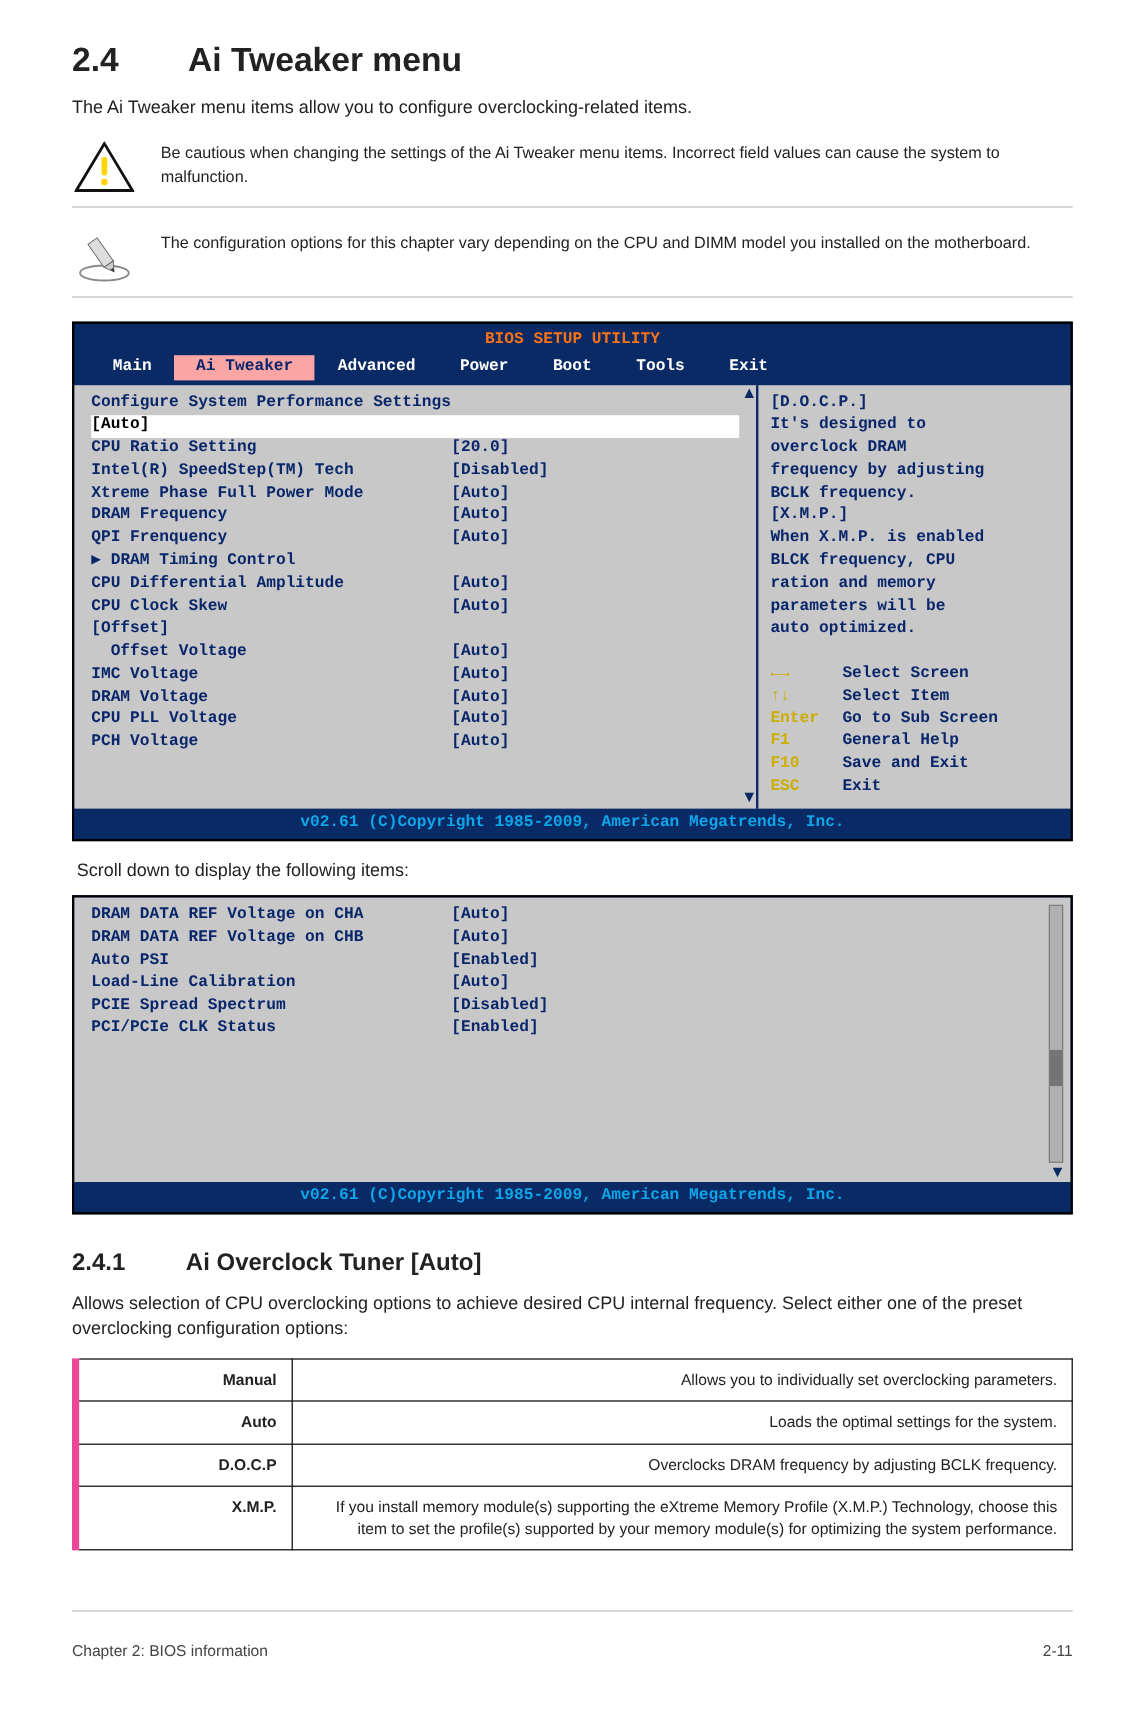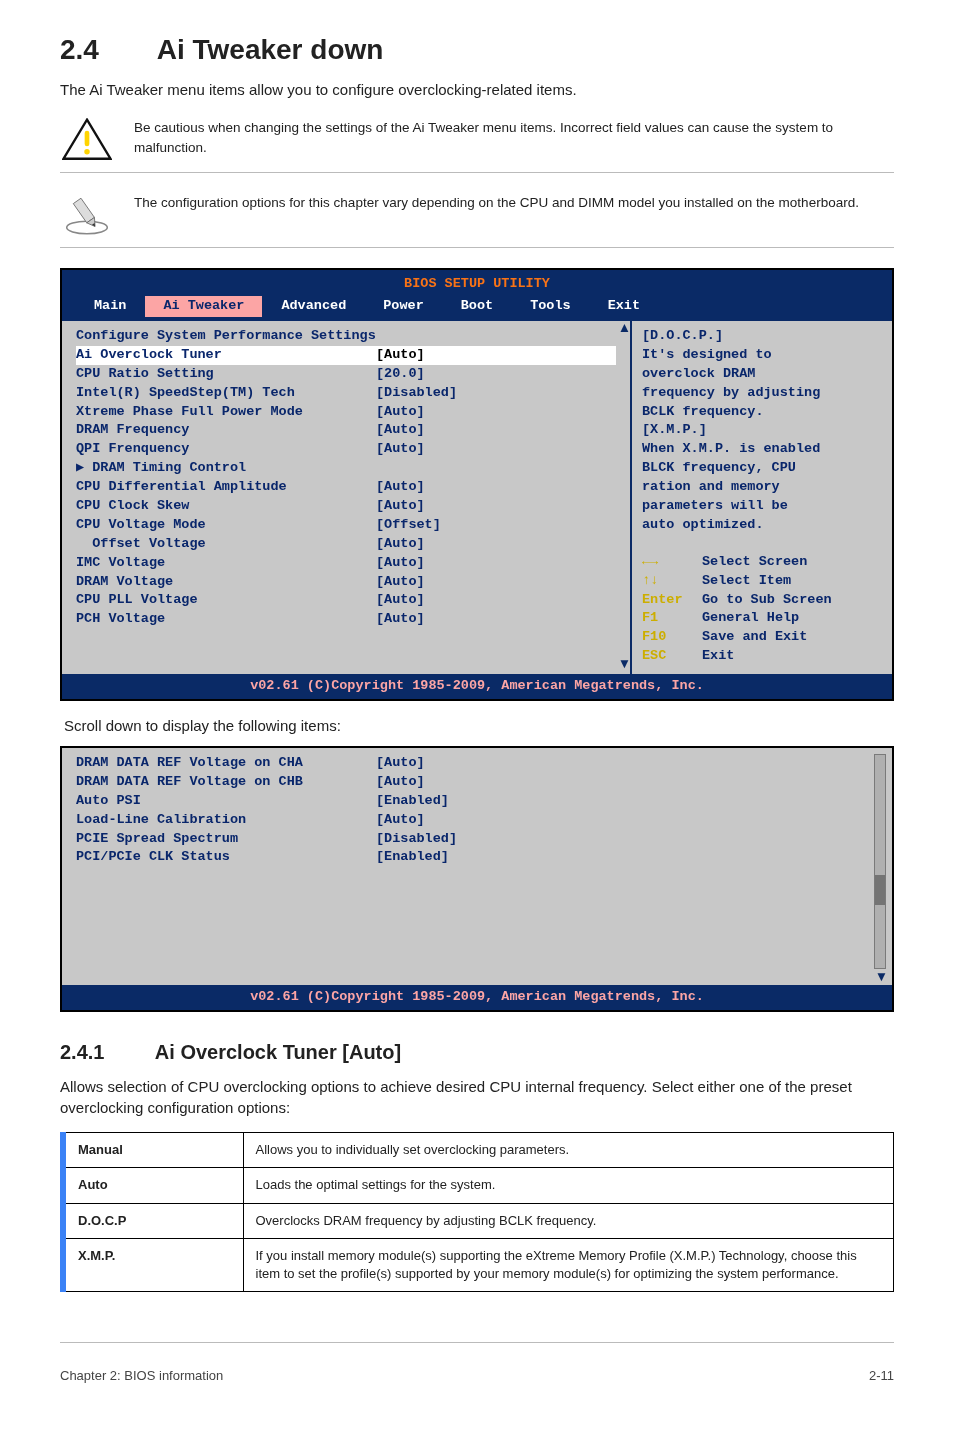--- a/index.html
+++ b/index.html
@@ -57,21 +57,21 @@
   .bios-row { display: flex; white-space: pre; align-items: flex-end; }
   .bios-row .lbl { width: 300px; }
   .bios-row.hl { background: #fff; color: #09266b; }
   .bios-row.hl .val { color: #000; }
   .yel { color: #ccae00; }
   .scroll-up, .scroll-down {
     position: absolute; right: -1px; font-family: Arial; color: #0a2a66;
   }
   .scroll-up { top: -2px; }
   .scroll-down { bottom: 0; }
-  .bios-footer { text-align: center; background: #0a2a66; color: #fca5a5; padding: 3px 0; }
+  .bios-footer { text-align: center; background: #0a2a66; color: #0ea5e9; padding: 3px 0; }
 
   .scroll-caption { font-size: 15px; margin: 14px 4px 6px; }
 
   .bios2 .bios-body { display:block; }
   .bios2 .bios-main { border-right:none; position:relative; }
   .bios2 .scrollbar { position:absolute; right:6px; top:6px; bottom:16px; width:12px; background:#b0b0b0; border:1px solid #7a7a7a; }
   .bios2 .thumb { position:absolute; left:0; right:0; top:120px; height:30px; background:#747474; }
   .bios2 .sd { position:absolute; right:4px; bottom:-2px; color:#0a2a66; font-family:Arial; }
 
   h2.subsection {
@@ -88,41 +88,41 @@
     border-collapse: collapse;
     width: 100%;
     font-size: 13px;
   }
   table.opts td {
     border: 1px solid #000;
     padding: 8px 12px;
     vertical-align: top;
   }
   table.opts td:first-child { width: 180px; font-weight: bold; }
-  table.opts { border-left: 6px solid #3b82f6; }
+  table.opts { border-left: 6px solid #ec4899; text-align: right; }
 
   .page-footer {
     display: flex;
     justify-content: space-between;
     font-size: 13px;
     color: #444;
     border-top: 1px solid #bbb;
     margin-top: 50px;
     padding-top: 24px;
   }
 
   .tri-caution { width:50px; height:44px; }
   .pencil-icon { width:50px; height:44px; }
 </style>
 </head>
 <body>
 
 <h1 class="section-title">
   <span class="num">2.4</span>
-  <span>Ai Tweaker down</span>
+  <span>Ai Tweaker menu</span>
 </h1>
 
 <p class="intro">The Ai Tweaker menu items allow you to configure overclocking-related items.</p>
 
 <div class="note-row first">
   <div class="note-icon">
     <svg class="tri-caution" viewBox="0 0 64 56">
       <polygon points="32,2 62,52 2,52" fill="none" stroke="#111" stroke-width="3"></polygon>
       <rect x="29" y="16" width="6" height="20" rx="3" fill="#ffd400"></rect>
       <circle cx="32" cy="43" r="3.5" fill="#ffd400"></circle>
@@ -158,33 +158,33 @@
       <div class="bios-tab">Power</div>
       <div class="bios-tab">Boot</div>
       <div class="bios-tab">Tools</div>
       <div class="bios-tab">Exit</div>
     </div>
   <div class="bios-body">
     <div class="bios-main">
       <span class="scroll-up">▲</span>
       <div class="bios-row"><span class="lbl">Configure System Performance Settings</span></div>
       <div id="bios-rows">
-          <div class="bios-row hl"><span class="lbl">Ai Overclock Tuner</span><span class="val">[Auto]</span></div>
+          <div class="bios-row hl"><span class="val">[Auto]</span></div>
           <div class="bios-row"><span class="lbl">CPU Ratio Setting</span><span class="val">[20.0]</span></div>
           <div class="bios-row"><span class="lbl">Intel(R) SpeedStep(TM) Tech</span><span class="val">[Disabled]</span></div>
           <div class="bios-row"><span class="lbl">Xtreme Phase Full Power Mode</span><span class="val">[Auto]</span></div>
           <div class="bios-row"><span class="lbl">DRAM Frequency</span><span class="val">[Auto]</span></div>
           <div class="bios-row"><span class="lbl">QPI Frenquency</span><span class="val">[Auto]</span></div>
           <div class="bios-row"><span class="lbl"></span><span class="val"></span></div>
           <div class="bios-row"><span class="lbl">▶ DRAM Timing Control</span><span class="val"></span></div>
           <div class="bios-row"><span class="lbl">CPU Differential Amplitude</span><span class="val">[Auto]</span></div>
           <div class="bios-row"><span class="lbl">CPU Clock Skew</span><span class="val">[Auto]</span></div>
           <div class="bios-row"><span class="lbl"></span><span class="val"></span></div>
           <div class="bios-row"><span class="lbl"></span><span class="val"></span></div>
-          <div class="bios-row"><span class="lbl">CPU Voltage Mode</span><span class="val">[Offset]</span></div>
+          <div class="bios-row"><span class="val">[Offset]</span></div>
           <div class="bios-row"><span class="lbl">  Offset Voltage</span><span class="val">[Auto]</span></div>
           <div class="bios-row"><span class="lbl">IMC Voltage</span><span class="val">[Auto]</span></div>
           <div class="bios-row"><span class="lbl">DRAM Voltage</span><span class="val">[Auto]</span></div>
           <div class="bios-row"><span class="lbl">CPU PLL Voltage</span><span class="val">[Auto]</span></div>
           <div class="bios-row"><span class="lbl">PCH Voltage</span><span class="val">[Auto]</span></div>
         </div>
       <span class="scroll-down">▼</span>
     </div>
     <div class="bios-help">
       <div id="bios-help-lines">

